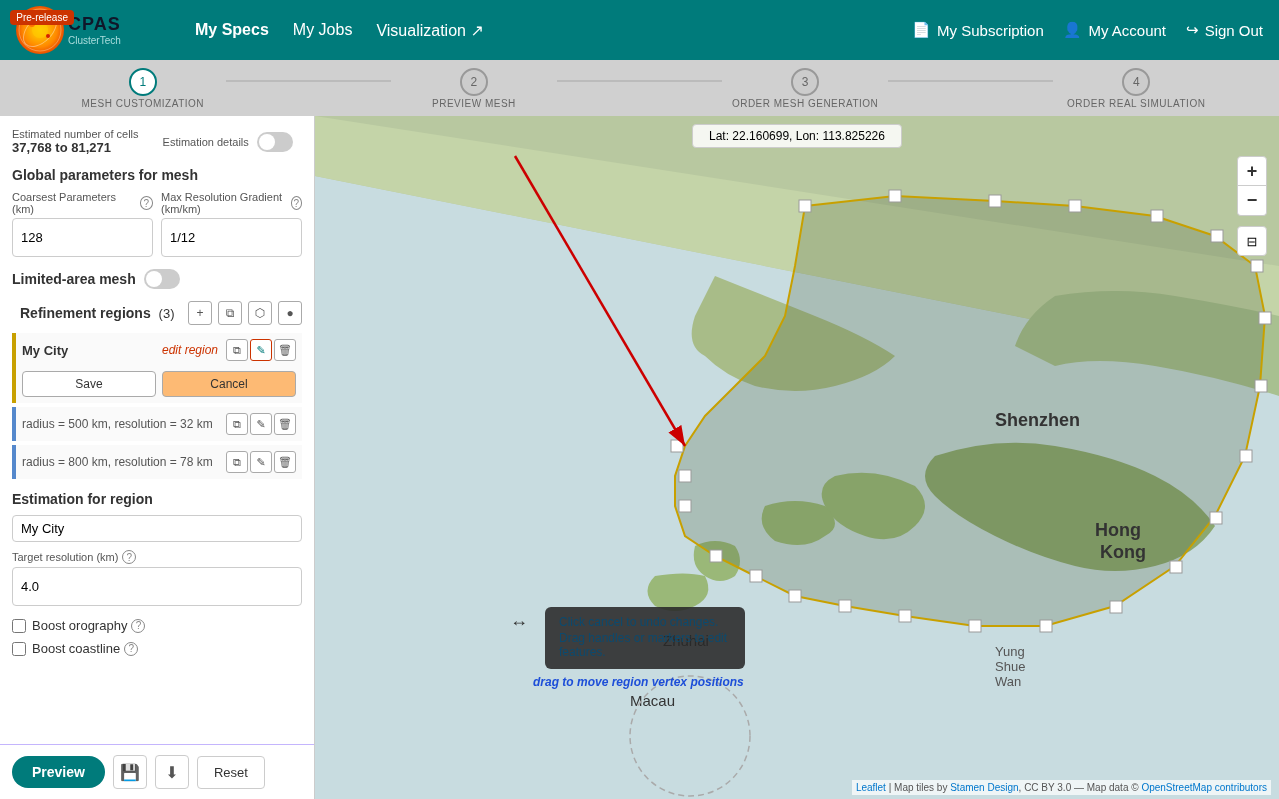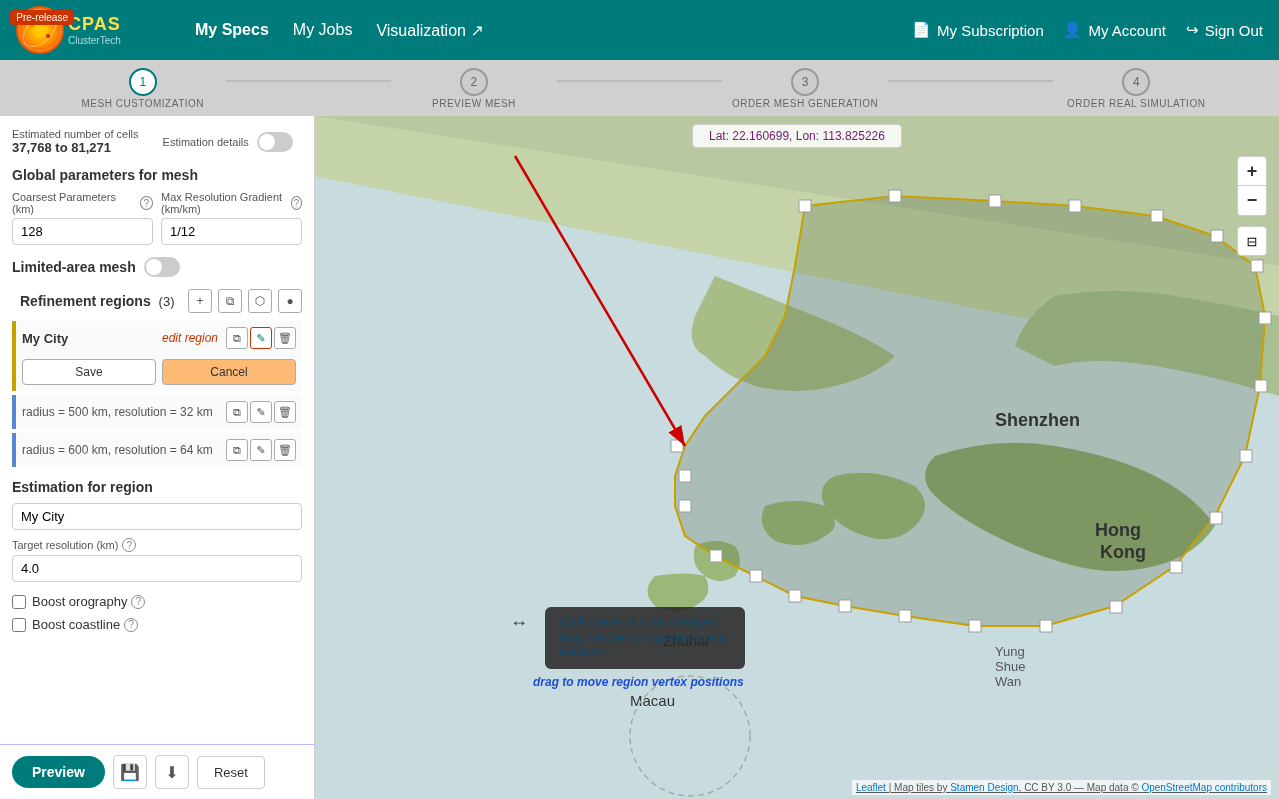--- a/index.html
+++ b/index.html
@@ -30,21 +30,21 @@
       display: flex;
       align-items: center;
       justify-content: center;
       position: relative;
     }
     .logo-text-block {
       display: flex;
       flex-direction: column;
     }
     .logo-cpas {
-      color: #fde047;
+      color: #0f172a;
       font-size: 18px;
       font-weight: bold;
       letter-spacing: 1px;
     }
     .logo-clustertech {
       color: #aadddd;
       font-size: 10px;
     }
     .pre-release-badge {
       background: #cc3300;
@@ -214,21 +214,21 @@
       width: 14px;
       height: 14px;
       border-radius: 50%;
       border: 1px solid #888;
       font-size: 10px;
       color: #888;
       cursor: pointer;
     }
     .param-input {
       width: 100%;
-      padding: 5px 8px;
+      padding: 11px 8px;
       border: 1px solid #ccc;
       border-radius: 4px;
       font-size: 13px;
       background: white;
     }
 
     .lam-row {
       display: flex;
       align-items: center;
       gap: 8px;
@@ -440,21 +440,21 @@
     .map-coords {
       position: absolute;
       top: 8px;
       left: 50%;
       transform: translateX(-50%);
       background: rgba(255,255,255,0.85);
       border: 1px solid #ccc;
       padding: 4px 16px;
       border-radius: 4px;
       font-size: 12px;
-      color: #701a75;
+      color: #000000;
       z-index: 10;
     }
 
     
     .map-zoom {
       position: absolute;
       top: 40px;
       right: 12px;
       display: flex;
       flex-direction: column;
@@ -523,21 +523,20 @@
     
     .map-attribution {
       position: absolute;
       bottom: 4px;
       right: 8px;
       font-size: 10px;
       color: #555;
       background: rgba(255,255,255,0.7);
       padding: 2px 4px;
       z-index: 10;
-      text-decoration: underline;
     }
     .map-attribution a { color: #0077cc; text-decoration: none; }
 
     
     .map-svg {
       position: absolute;
       top: 0; left: 0;
       width: 100%; height: 100%;
       z-index: 5;
     }
@@ -698,21 +697,21 @@
     <div class="region-sub-item" style="border-left-color:#5588cc;">
       <span class="sub-text">radius = 500 km, resolution = 32 km</span>
       <div class="region-btns">
         <div class="region-btn">⧉</div>
         <div class="region-btn">✎</div>
         <div class="region-btn">🗑</div>
       </div>
     </div>
 
     <div class="region-sub-item" style="border-left-color:#5588cc;">
-      <span class="sub-text">radius = 600 km, resolution = 64 km</span>
+      <span class="sub-text">radius = 800 km, resolution = 78 km</span>
       <div class="region-btns">
         <div class="region-btn">⧉</div>
         <div class="region-btn">✎</div>
         <div class="region-btn">🗑</div>
       </div>
     </div>
 
     <div class="params-for-region">
       <div class="section-title">Estimation for region</div>
       <input class="region-name-input" type="text" value="My City" style="">

